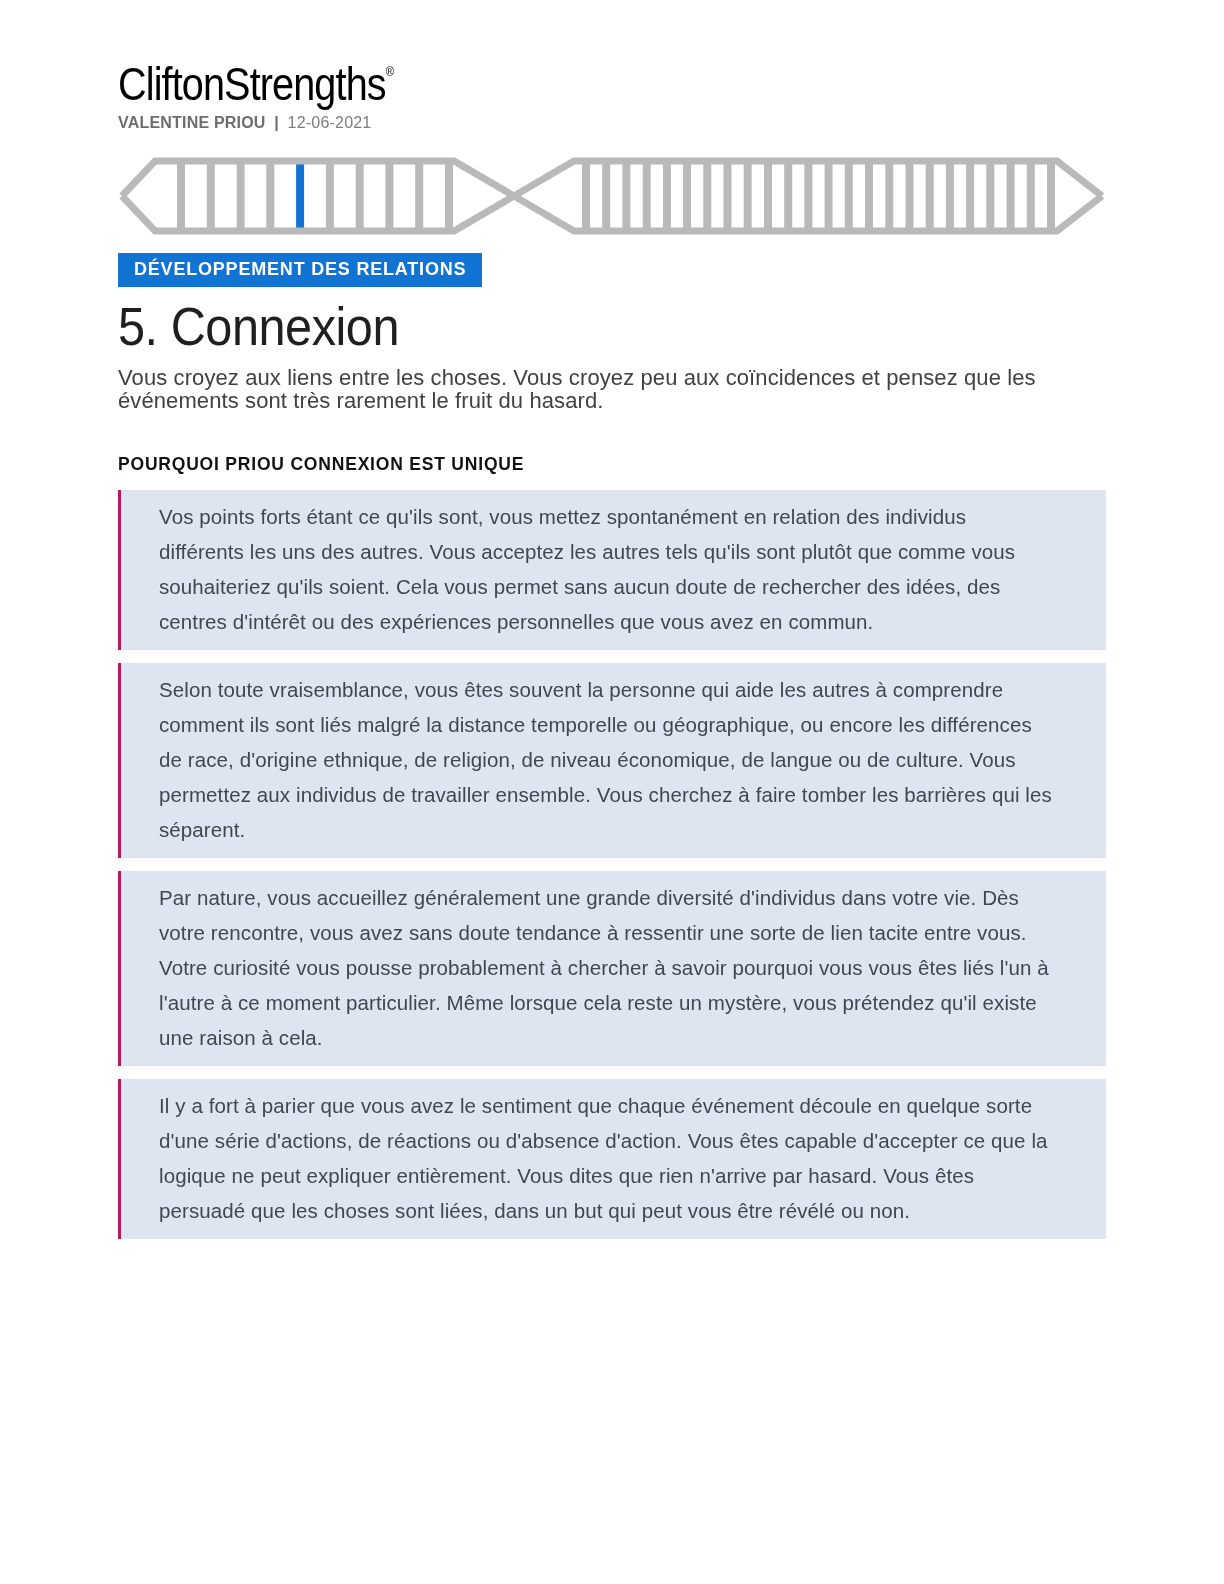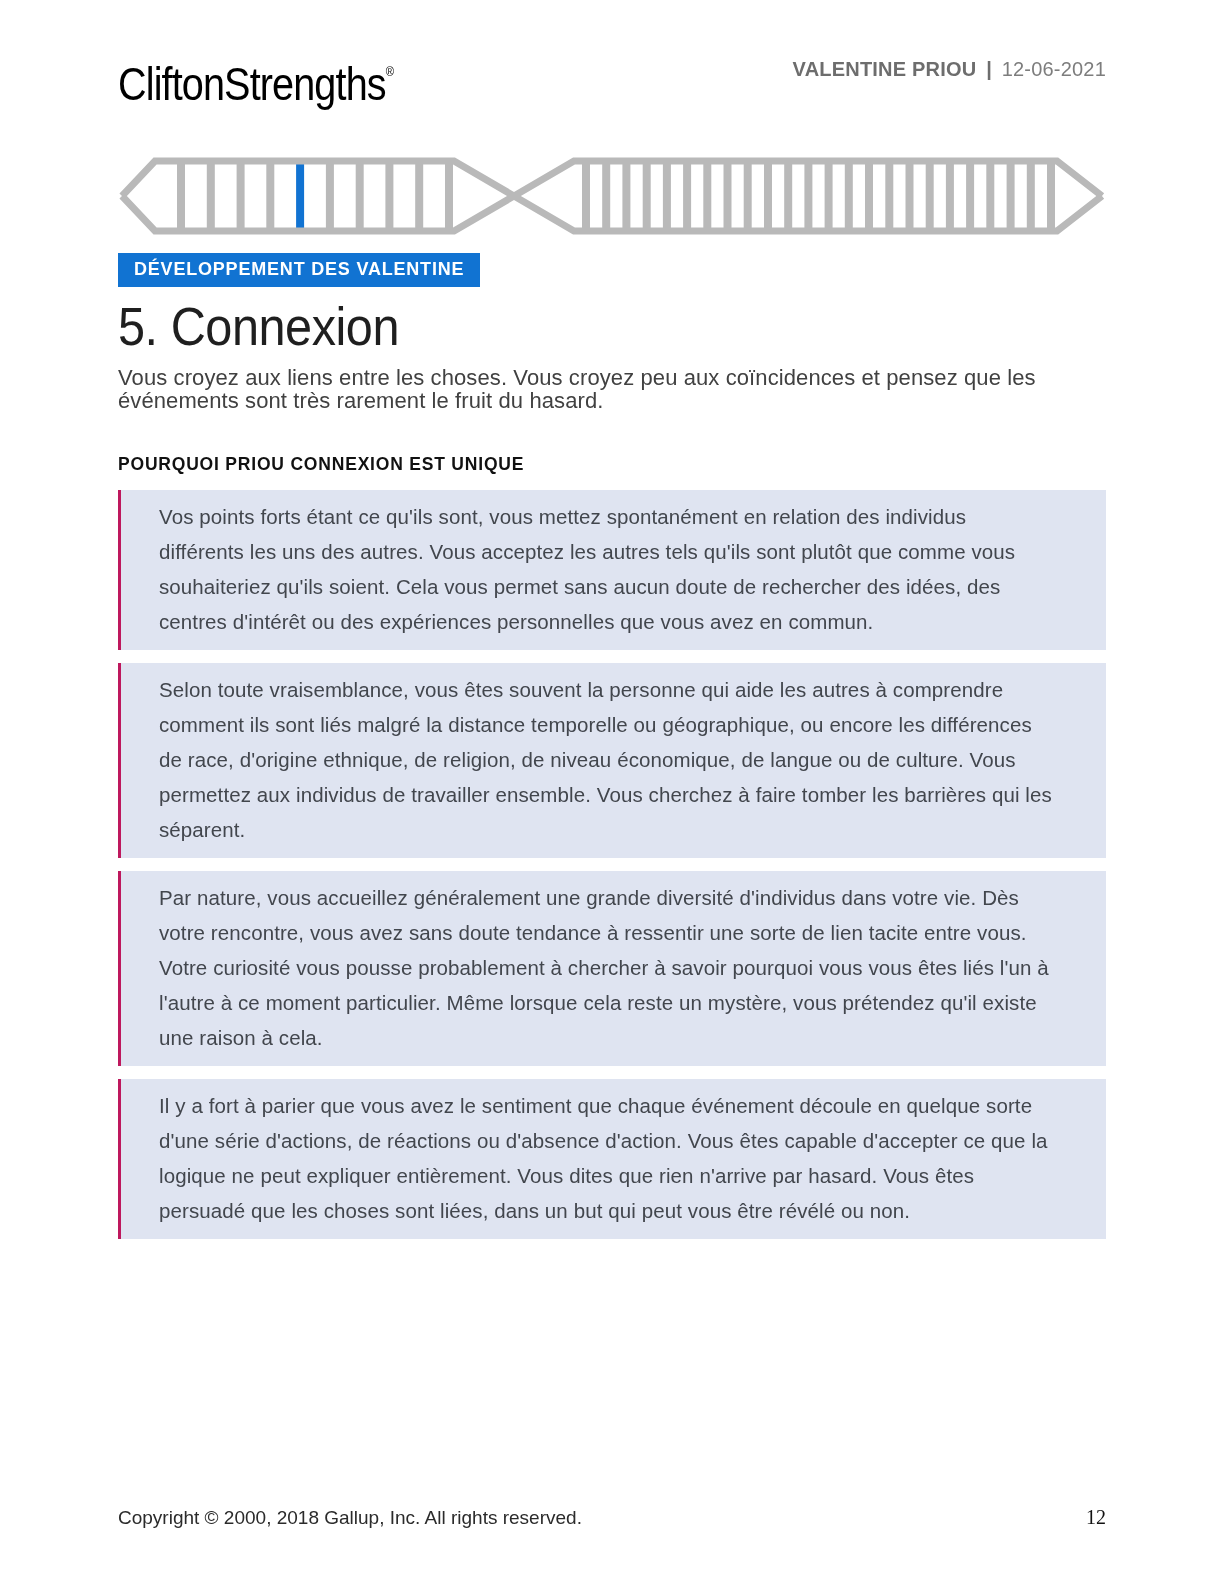--- a/index.html
+++ b/index.html
@@ -16,39 +16,40 @@
   }
   .content { padding: 0 118px; }
 
   
   .header-row {
     display: flex;
     justify-content: space-between;
     align-items: flex-start;
     margin-top: 50px;
     height: 46px;
+    flex-direction: column;
   }
   .logo {
     font-size: 46px;
     font-weight: 400;
     color: #000;
     letter-spacing: -1px;
     transform: scaleX(0.86);
     transform-origin: left top;
     white-space: nowrap;
     line-height: 44px;
   }
   .logo sup {
     font-size: 13px;
     letter-spacing: 0;
     vertical-align: 24px;
   }
   .header-meta {
     margin-top: 8px;
-    font-size: 20px;
+    font-size: 16px;
     white-space: nowrap;
     letter-spacing: 0.2px;
   }
   .header-meta .name { font-weight: 700; color: #6d6d6d; }
   .header-meta .sep  { font-weight: 700; color: #6d6d6d; padding: 0 4px; }
   .header-meta .date { font-weight: 400; color: #7d7d7d; }
 
   
   .ribbon-wrap { margin-top: 57px; height: 86px; }
 
@@ -174,34 +175,30 @@
             <rect x="888.6" y="8" width="8" height="70" fill="#b9b9b9"></rect>
             <rect x="908.8" y="8" width="8" height="70" fill="#b9b9b9"></rect>
             <rect x="929.0" y="8" width="8" height="70" fill="#b9b9b9"></rect>
           </g>
         <polyline id="ribbon-edge-1" points="4,43 37,8 336,8 456,78 939,78 984,43" fill="none" stroke-width="7" stroke-linejoin="miter" stroke="#b9b9b9"></polyline>
         <polyline id="ribbon-edge-2" points="4,43 37,78 336,78 456,8 939,8 984,43" fill="none" stroke-width="7" stroke-linejoin="miter" stroke="#b9b9b9"></polyline>
       </svg>
     </div>
 
     <div>
-      <span class="badge" id="domain-badge" style="background: rgb(17, 115, 210); color: rgb(255, 255, 255);">DÉVELOPPEMENT DES VALENTINE</span>
+      <span class="badge" id="domain-badge" style="background: rgb(17, 115, 210); color: rgb(255, 255, 255);">DÉVELOPPEMENT DES RELATIONS</span>
     </div>
 
     <h1 class="page-title">5. Connexion</h1>
 
     <p class="body-para">Vous croyez aux liens entre les choses. Vous croyez peu aux coïncidences et pensez que les événements sont très rarement le fruit du hasard.</p>
 
     <div class="sec-heading second">POURQUOI PRIOU CONNEXION EST UNIQUE</div>
 
     <div class="boxes">
       <div class="insight-box">Vos points forts étant ce qu'ils sont, vous mettez spontanément en relation des individus différents les uns des autres. Vous acceptez les autres tels qu'ils sont plutôt que comme vous souhaiteriez qu'ils soient. Cela vous permet sans aucun doute de rechercher des idées, des centres d'intérêt ou des expériences personnelles que vous avez en commun.</div>
       <div class="insight-box">Selon toute vraisemblance, vous êtes souvent la personne qui aide les autres à comprendre comment ils sont liés malgré la distance temporelle ou géographique, ou encore les différences de race, d'origine ethnique, de religion, de niveau économique, de langue ou de culture. Vous permettez aux individus de travailler ensemble. Vous cherchez à faire tomber les barrières qui les séparent.</div>
       <div class="insight-box">Par nature, vous accueillez généralement une grande diversité d'individus dans votre vie. Dès votre rencontre, vous avez sans doute tendance à ressentir une sorte de lien tacite entre vous. Votre curiosité vous pousse probablement à chercher à savoir pourquoi vous vous êtes liés l'un à l'autre à ce moment particulier. Même lorsque cela reste un mystère, vous prétendez qu'il existe une raison à cela.</div>
       <div class="insight-box">Il y a fort à parier que vous avez le sentiment que chaque événement découle en quelque sorte d'une série d'actions, de réactions ou d'absence d'action. Vous êtes capable d'accepter ce que la logique ne peut expliquer entièrement. Vous dites que rien n'arrive par hasard. Vous êtes persuadé que les choses sont liées, dans un but qui peut vous être révélé ou non.</div>
     </div>
   </div>
 
-  <div class="footer-row">
-    <span class="copyright">Copyright © 2000, 2018 Gallup, Inc. All rights reserved.</span>
-    <span class="page-num">12</span>
-  </div>
 </div>
 
 </body></html>

